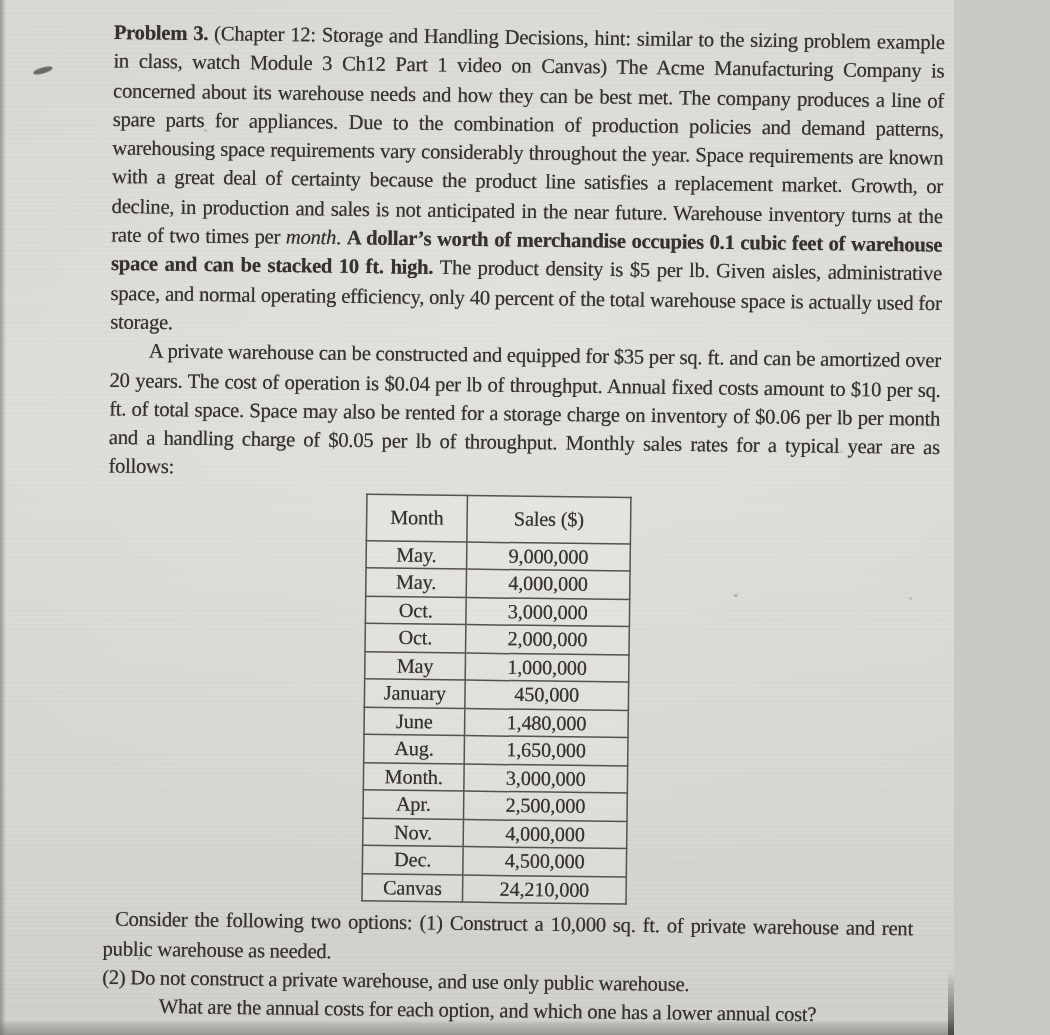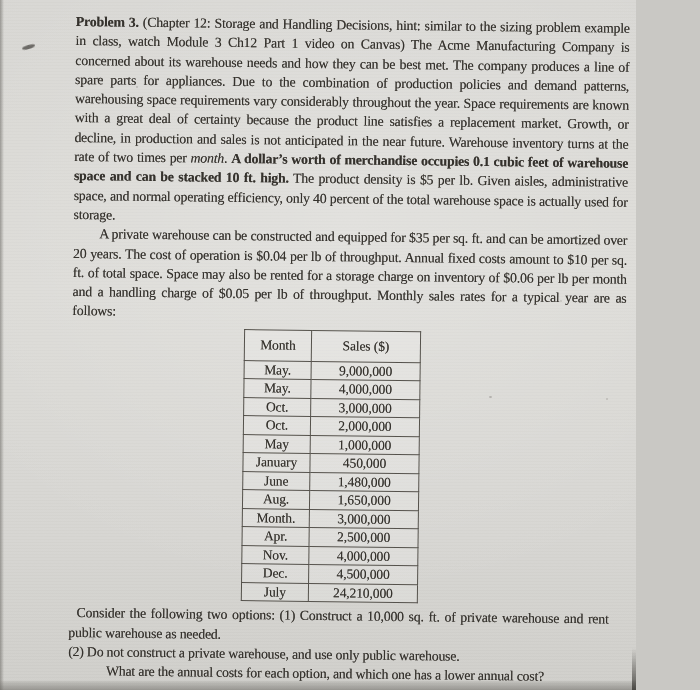--- a/index.html
+++ b/index.html
@@ -141,21 +141,21 @@
           </tr>
           <tr>
             <td>Nov.</td>
             <td>4,000,000</td>
           </tr>
           <tr>
             <td>Dec.</td>
             <td>4,500,000</td>
           </tr>
           <tr>
-            <td>July</td>
+            <td>Canvas</td>
             <td>24,210,000</td>
           </tr>
         </tbody>
     </table>
 
     <p class="para closing c1"><span>Consider the following two options: (1) Construct a 10,000 sq. ft. of private warehouse and rent public warehouse as needed.</span></p>
     <p class="para closing c2"><span>(2) Do not construct a private warehouse, and use only public warehouse.</span></p>
     <p class="para closing c3"><span>What are the annual costs for each option, and which one has a lower annual cost?</span></p>
   </div>
 

